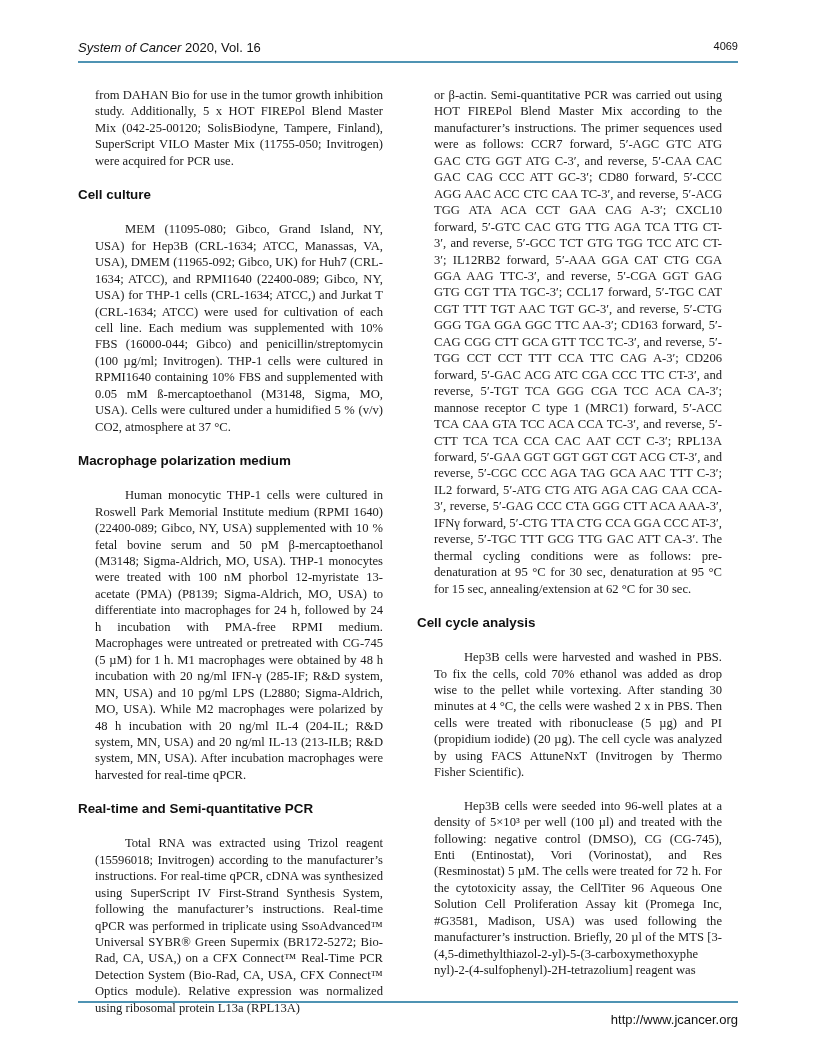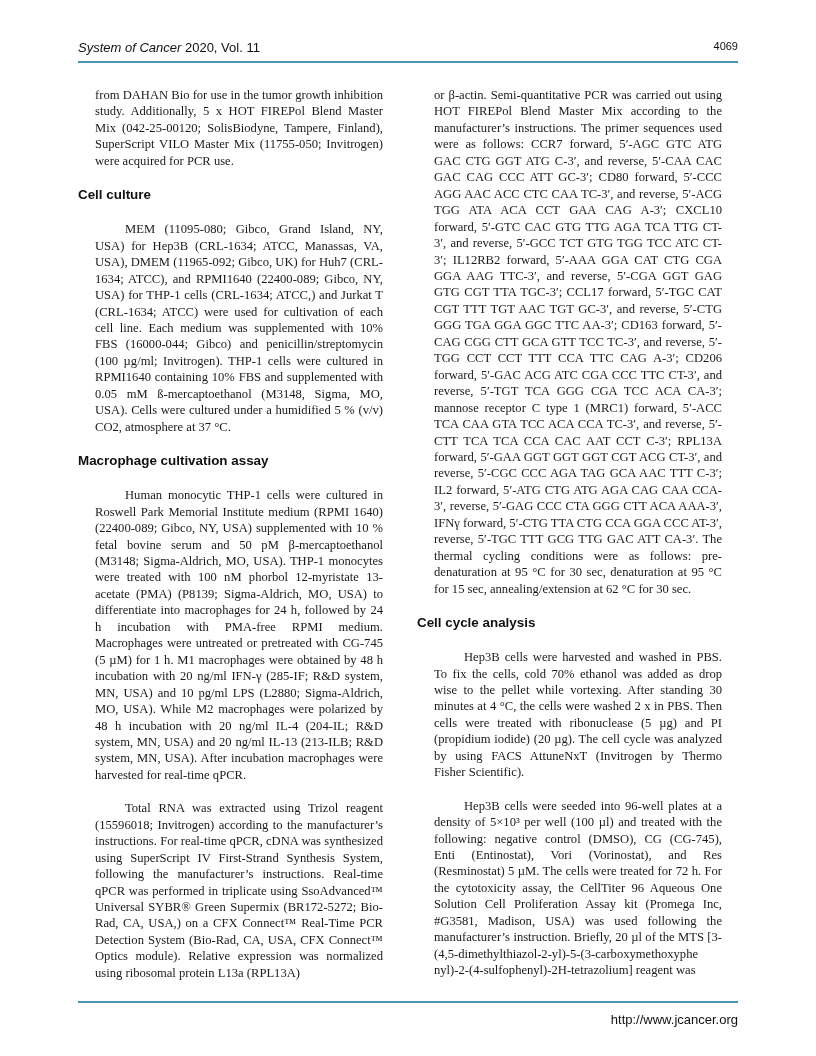--- a/index.html
+++ b/index.html
@@ -22,34 +22,35 @@
   p.indent { text-indent: 30px; }
   h3 { font-family: "Liberation Sans", "DejaVu Sans", sans-serif; font-weight: bold; font-size: 13.4px;
        margin: 9px 0 3px 0; line-height: 18px; color: #111; }
   .footer { position: absolute; right: 78px; top: 1012px; font-family: Liberation Sans, sans-serif;
             font-size: 13px; color: #111; }
 </style>
 </head>
 <body>
 
 <div class="header">
-  <span class="journal"><i>System of Cancer</i><span> 2020, Vol. 11</span></span>
+  <span class="journal"><i>System of Cancer</i><span> 2020, Vol. 16</span></span>
   <span class="pagenum">4069</span>
 </div>
 <div class="rule top"></div>
 
 <div class="col left">
   <p>from DAHAN Bio for use in the tumor growth inhibition study. Additionally, 5 x HOT FIREPol Blend Master Mix (042-25-00120; SolisBiodyne, Tampere, Finland), SuperScript VILO Master Mix (11755-050; Invitrogen) were acquired for PCR use.</p>
 
   <h3>Cell culture</h3>
   <p class="indent">MEM (11095-080; Gibco, Grand Island, NY, USA) for Hep3B (CRL-1634; ATCC, Manassas, VA, USA), DMEM (11965-092; Gibco, UK) for Huh7 (CRL-1634; ATCC), and RPMI1640 (22400-089; Gibco, NY, USA) for THP-1 cells (CRL-1634; ATCC,) and Jurkat T (CRL-1634; ATCC) were used for cultivation of each cell line. Each medium was supplemented with 10% FBS (16000-044; Gibco) and penicillin/streptomycin (100 µg/ml; Invitrogen). THP-1 cells were cultured in RPMI1640 containing 10% FBS and supplemented with 0.05 mM ß-mercaptoethanol (M3148, Sigma, MO, USA). Cells were cultured under a humidified 5 % (v/v) CO2, atmosphere at 37 °C.</p>
 
-  <h3>Macrophage cultivation assay</h3>
+  <h3>Macrophage polarization medium</h3>
   <p class="indent">Human monocytic THP-1 cells were cultured in Roswell Park Memorial Institute medium (RPMI 1640) (22400-089; Gibco, NY, USA) supplemented with 10 % fetal bovine serum and 50 pM β-mercaptoethanol (M3148; Sigma-Aldrich, MO, USA). THP-1 monocytes were treated with 100 nM phorbol 12-myristate 13-acetate (PMA) (P8139; Sigma-Aldrich, MO, USA) to differentiate into macrophages for 24 h, followed by 24 h incubation with PMA-free RPMI medium. Macrophages were untreated or pretreated with CG-745 (5 µM) for 1 h. M1 macrophages were obtained by 48 h incubation with 20 ng/ml IFN-γ (285-IF; R&amp;D system, MN, USA) and 10 pg/ml LPS (L2880; Sigma-Aldrich, MO, USA). While M2 macrophages were polarized by 48 h incubation with 20 ng/ml IL-4 (204-IL; R&amp;D system, MN, USA) and 20 ng/ml IL-13 (213-ILB; R&amp;D system, MN, USA). After incubation macrophages were harvested for real-time qPCR.</p>
 
+  <h3>Real-time and Semi-quantitative PCR</h3>
   <p class="indent">Total RNA was extracted using Trizol reagent (15596018; Invitrogen) according to the manufacturer’s instructions. For real-time qPCR, cDNA was synthesized using SuperScript IV First-Strand Synthesis System, following the manufacturer’s instructions. Real-time qPCR was performed in triplicate using SsoAdvanced™ Universal SYBR® Green Supermix (BR172-5272; Bio-Rad, CA, USA,) on a CFX Connect™ Real-Time PCR Detection System (Bio-Rad, CA, USA, CFX Connect™ Optics module). Relative expression was normalized using ribosomal protein L13a (RPL13A)</p>
 </div>
 
 <div class="col right">
   <p>or β-actin. Semi-quantitative PCR was carried out using HOT FIREPol Blend Master Mix according to the manufacturer’s instructions. The primer sequences used were as follows: CCR7 forward, 5′-AGC GTC ATG GAC CTG GGT ATG C-3′, and reverse, 5′-CAA CAC GAC CAG CCC ATT GC-3′; CD80 forward, 5′-CCC AGG AAC ACC CTC CAA TC-3′, and reverse, 5′-ACG TGG ATA ACA CCT GAA CAG A-3′; CXCL10 forward, 5′-GTC CAC GTG TTG AGA TCA TTG CT-3′, and reverse, 5′-GCC TCT GTG TGG TCC ATC CT-3′; IL12RB2 forward, 5′-AAA GGA CAT CTG CGA GGA AAG TTC-3′, and reverse, 5′-CGA GGT GAG GTG CGT TTA TGC-3′; CCL17 forward, 5′-TGC CAT CGT TTT TGT AAC TGT GC-3′, and reverse, 5′-CTG GGG TGA GGA GGC TTC AA-3′; CD163 forward, 5′-CAG CGG CTT GCA GTT TCC TC-3′, and reverse, 5′-TGG CCT CCT TTT CCA TTC CAG A-3′; CD206 forward, 5′-GAC ACG ATC CGA CCC TTC CT-3′, and reverse, 5′-TGT TCA GGG CGA TCC ACA CA-3′; mannose receptor C type 1 (MRC1) forward, 5′-ACC TCA CAA GTA TCC ACA CCA TC-3′, and reverse, 5′-CTT TCA TCA CCA CAC AAT CCT C-3′; RPL13A forward, 5′-GAA GGT GGT GGT CGT ACG CT-3′, and reverse, 5′-CGC CCC AGA TAG GCA AAC TTT C-3′; IL2 forward, 5′-ATG CTG ATG AGA CAG CAA CCA-3′, reverse, 5′-GAG CCC CTA GGG CTT ACA AAA-3′, IFNγ forward, 5′-CTG TTA CTG CCA GGA CCC AT-3′, reverse, 5′-TGC TTT GCG TTG GAC ATT CA-3′. The thermal cycling conditions were as follows: pre-denaturation at 95 °C for 30 sec, denaturation at 95 °C for 15 sec, annealing/extension at 62 °C for 30 sec.</p>
 
   <h3>Cell cycle analysis</h3>
   <p class="indent">Hep3B cells were harvested and washed in PBS. To fix the cells, cold 70% ethanol was added as drop wise to the pellet while vortexing. After standing 30 minutes at 4 °C, the cells were washed 2 x in PBS. Then cells were treated with ribonuclease (5 µg) and PI (propidium iodide) (20 µg). The cell cycle was analyzed by using FACS AttuneNxT (Invitrogen by Thermo Fisher Scientific).</p>
 
   <p class="indent">Hep3B cells were seeded into 96-well plates at a density of 5×10³ per well (100 µl) and treated with the following: negative control (DMSO), CG (CG-745), Enti (Entinostat), Vori (Vorinostat), and Res (Resminostat) 5 µM. The cells were treated for 72 h. For the cytotoxicity assay, the CellTiter 96 Aqueous One Solution Cell Proliferation Assay kit (Promega Inc, #G3581, Madison, USA) was used following the manufacturer’s instruction. Briefly, 20 µl of the MTS [3-(4,5-dimethylthiazol-2-yl)-5-(3-carboxymethoxyphe nyl)-2-(4-sulfophenyl)-2H-tetrazolium] reagent was</p>

